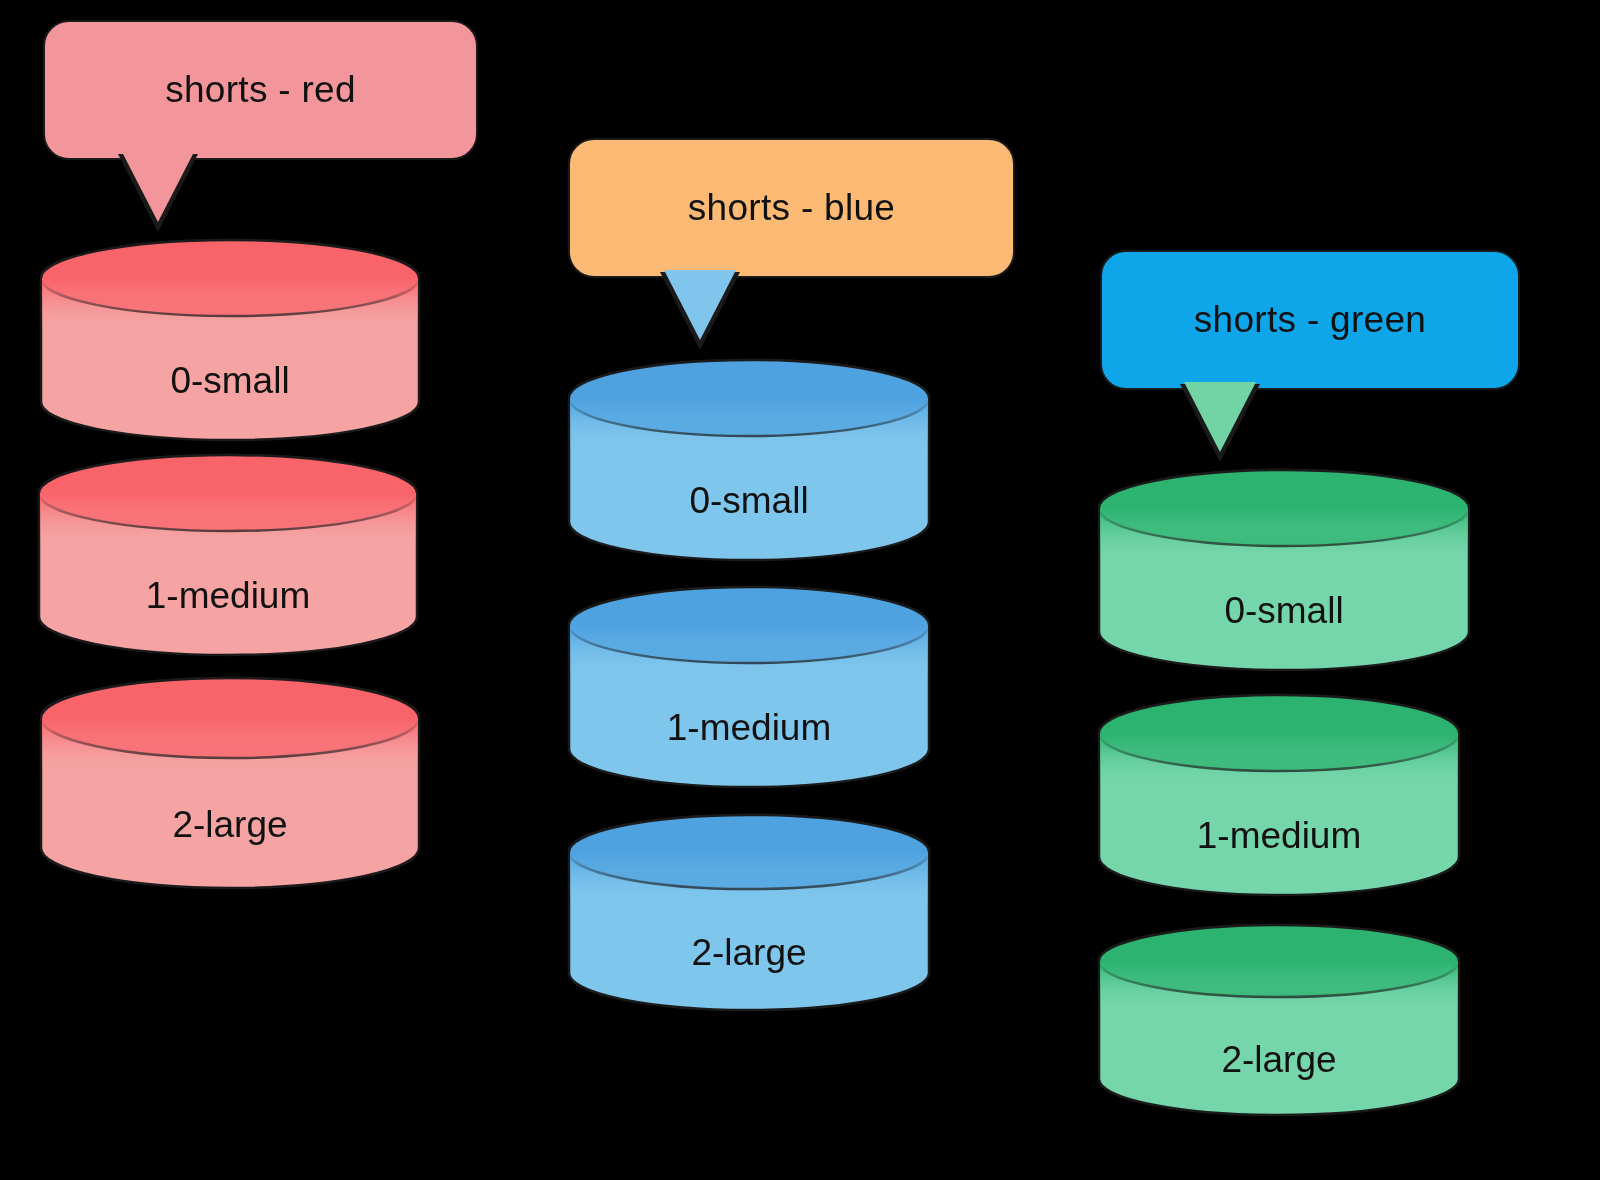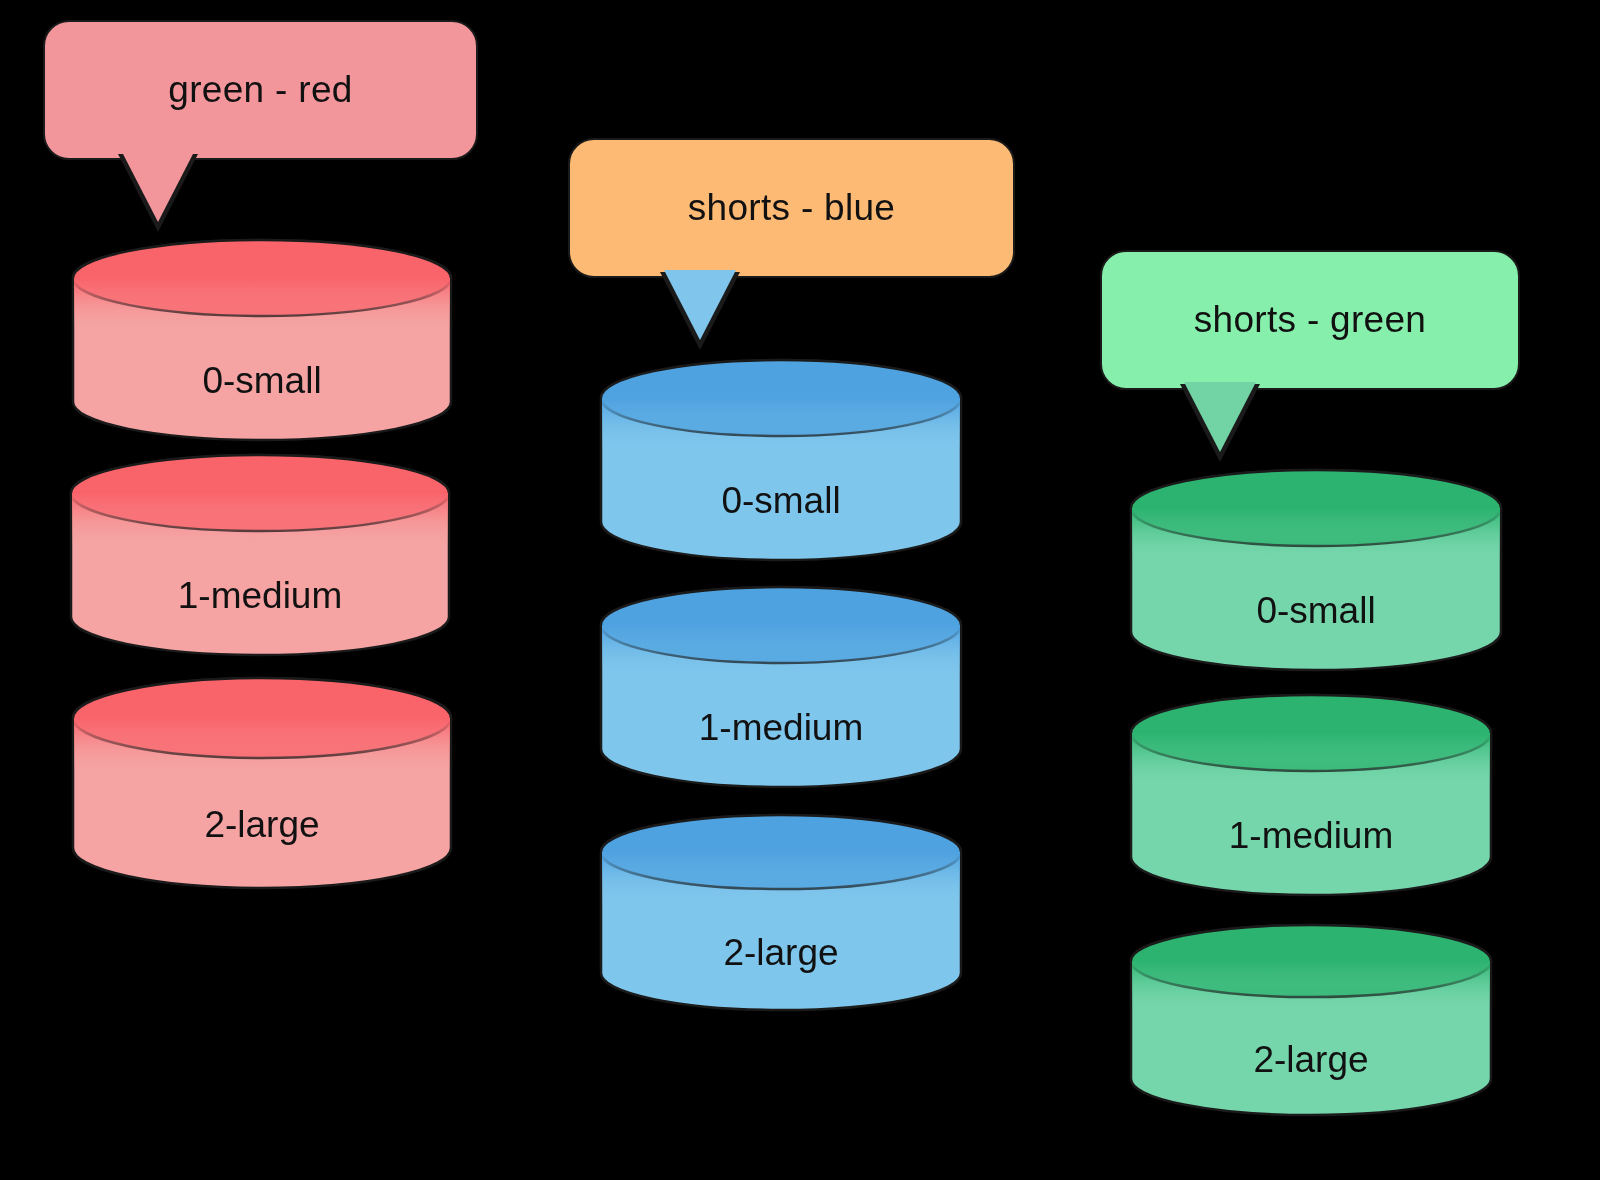--- a/index.html
+++ b/index.html
@@ -44,21 +44,20 @@
     border-top: 78px solid #1a1a1a;
   }
   .tail-fill {
     border-left: 36px solid transparent;
     border-right: 36px solid transparent;
   }
 
   
   .cyl {
     position: absolute;
-    margin-left: 32px;
   }
   .cyl svg {
     display: block;
     overflow: visible;
   }
   .cyl-label {
     position: absolute;
     left: 0;
     width: 100%;
     text-align: center;
@@ -108,21 +107,21 @@
             <stop offset="100%" stop-color="#F5A3A3" stop-opacity="0"></stop>
           </linearGradient>
         </defs>
         <path d="M 1,40 L 1,170 A 189,40 0 0 0 379,170 L 379,40 A 189,40 0 0 0 1,40 Z" fill="#F5A3A3" stroke="#1a1a1a" stroke-width="2.5"></path>
         <ellipse cx="190" cy="40" rx="189" ry="40" fill="#F9646B" stroke="#1a1a1a" stroke-width="2.5"></ellipse>
         <rect x="2" y="40" width="376" height="56" fill="url(#g_red_2)"></rect>
       </svg>
       <div class="cyl-label" style="top: 126px;">2-large</div>
     </div>
     <div class="callout" style="left: 43px; top: 20px; width: 435px; height: 140px; background: rgb(243, 150, 155); border-color: rgb(26, 26, 26);">
-      <span class="callout-label">green - red</span>
+      <span class="callout-label">shorts - red</span>
     </div>
     <div class="tail tail-outline" style="left: 118px; top: 154px;"></div>
     <div class="tail tail-fill" style="left: 122px; top: 152px; border-top: 70px solid rgb(243, 150, 155);"></div>
     <div class="cyl" style="left: 568px; top: 360px; width: 362px; height: 200px;">
       <svg width="362" height="200" viewBox="0 0 362 200">
         <defs>
           <linearGradient id="g_blue_0" x1="0" y1="0" x2="0" y2="1">
             <stop offset="0%" stop-color="#4FA2E0" stop-opacity="1"></stop>
             <stop offset="100%" stop-color="#7FC6EC" stop-opacity="0"></stop>
           </linearGradient>
@@ -201,18 +200,18 @@
             <stop offset="0%" stop-color="#2CB36F" stop-opacity="1"></stop>
             <stop offset="100%" stop-color="#75D6AB" stop-opacity="0"></stop>
           </linearGradient>
         </defs>
         <path d="M 1,36 L 1,154 A 180,36 0 0 0 361,154 L 361,36 A 180,36 0 0 0 1,36 Z" fill="#75D6AB" stroke="#1a1a1a" stroke-width="2.5"></path>
         <ellipse cx="181" cy="36" rx="180" ry="36" fill="#2CB36F" stroke="#1a1a1a" stroke-width="2.5"></ellipse>
         <rect x="2" y="36" width="358" height="50.4" fill="url(#g_green_2)"></rect>
       </svg>
       <div class="cyl-label" style="top: 114px;">2-large</div>
     </div>
-    <div class="callout" style="left: 1100px; top: 250px; width: 420px; height: 140px; background: #86efac; border-color: rgb(26, 26, 26);">
+    <div class="callout" style="left: 1100px; top: 250px; width: 420px; height: 140px; background: #0ea5e9; border-color: rgb(26, 26, 26);">
       <span class="callout-label">shorts - green</span>
     </div>
     <div class="tail tail-outline" style="left: 1180px; top: 384px;"></div>
     <div class="tail tail-fill" style="left: 1184px; top: 382px; border-top: 70px solid rgb(114, 211, 164);"></div>
   </div>
 
 </body></html>

